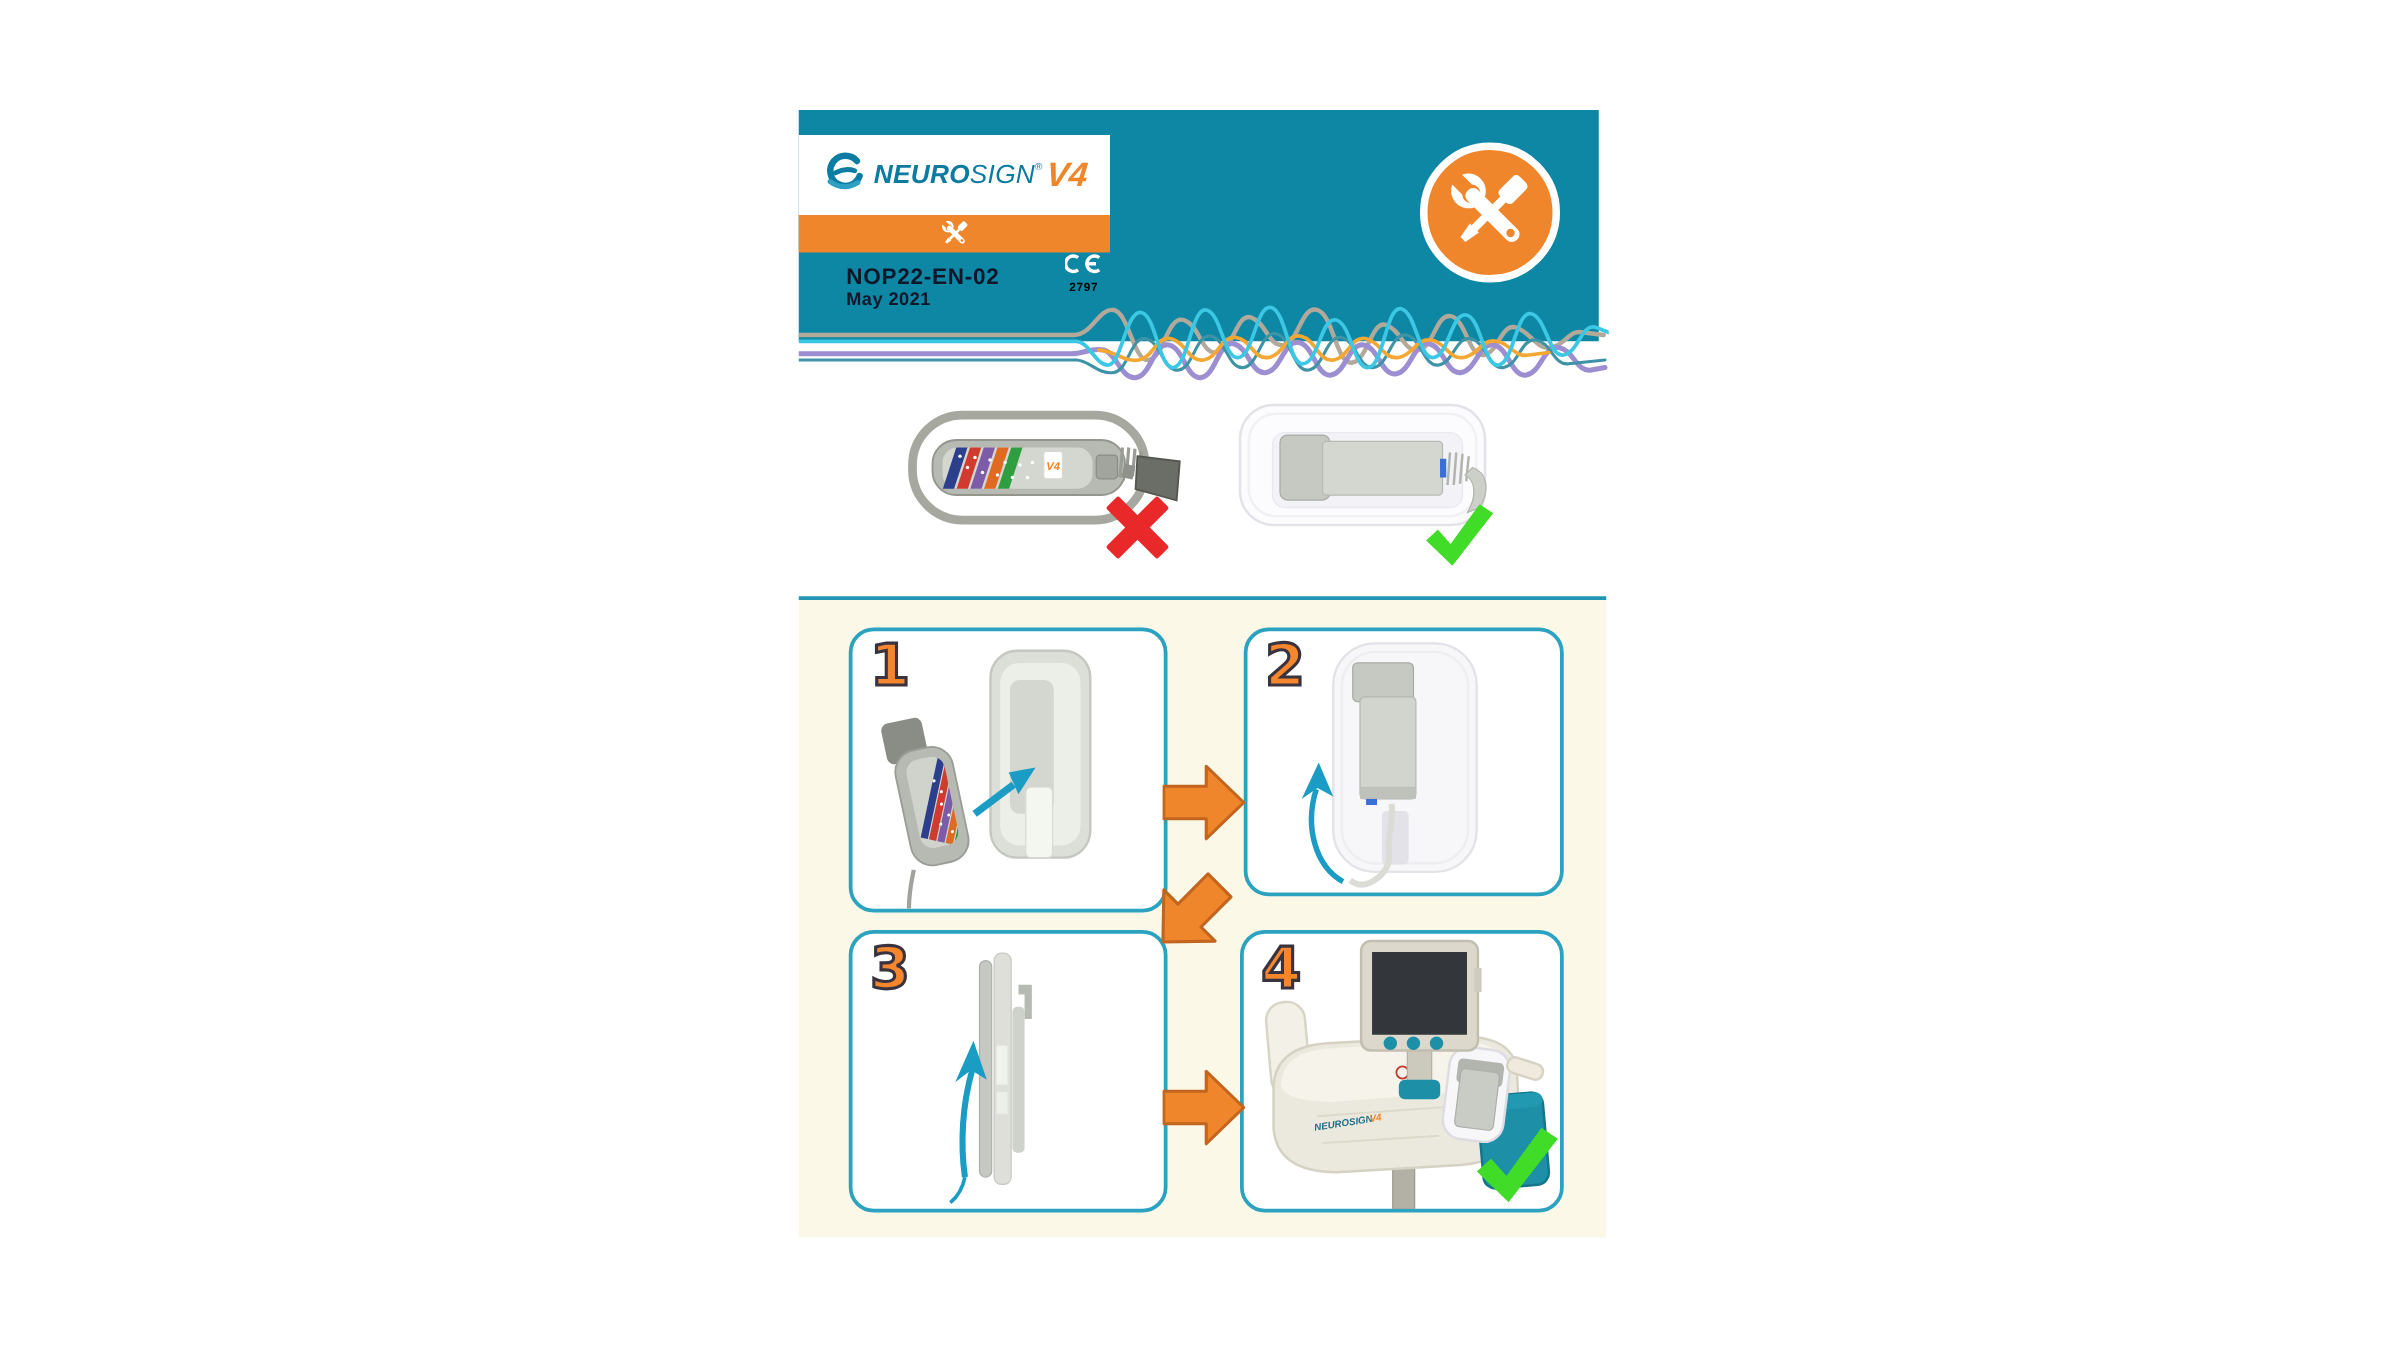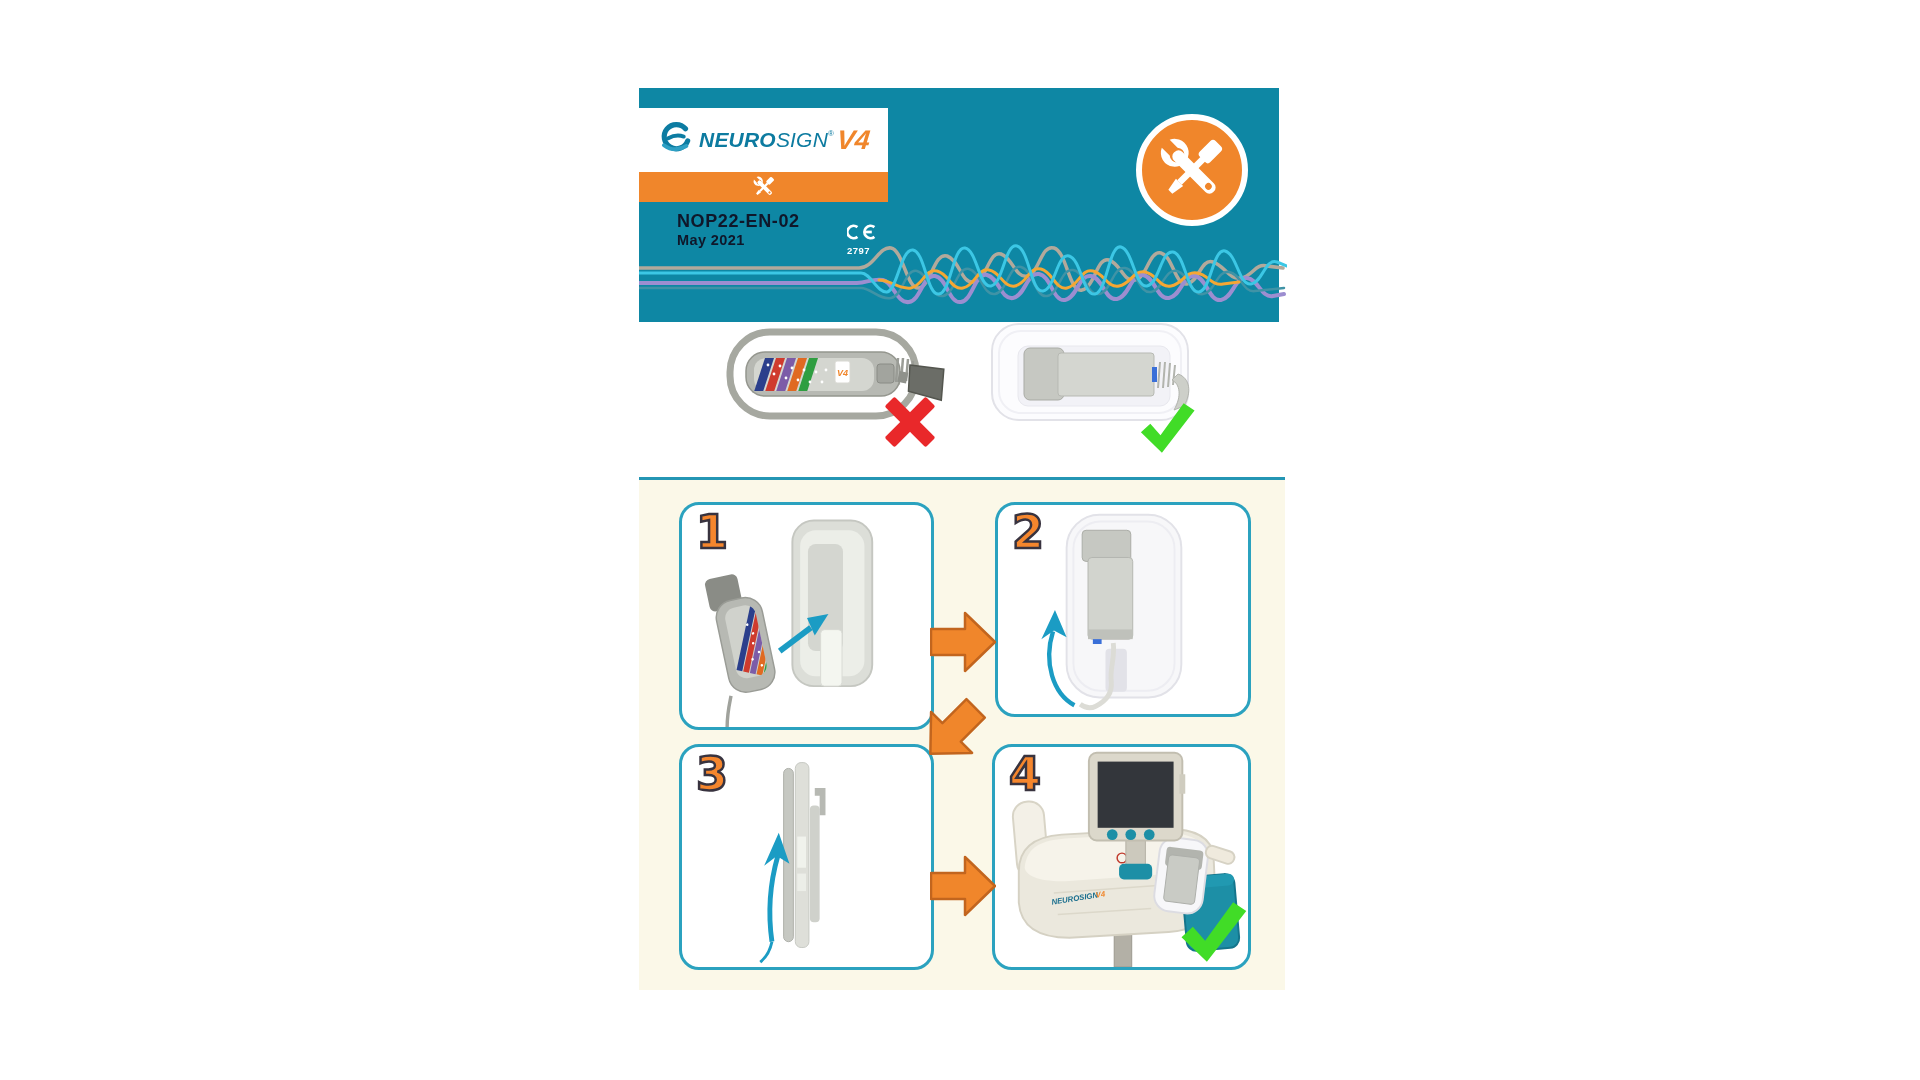--- a/index.html
+++ b/index.html
@@ -1,34 +1,34 @@
 <!DOCTYPE html>
 <html><head>
 <meta charset="utf-8">
 <style>
   html,body{margin:0;padding:0;background:#ffffff;}
   .page{position:relative;width:1920px;height:1080px;background:#ffffff;overflow:hidden;
         font-family:"Liberation Sans","DejaVu Sans",sans-serif;}
   .abs{position:absolute;}
 
   
-  .banner{left:639px;top:88px;width:640px;height:234px;background:#0e87a4;}
+  .banner{left:639px;top:88px;width:640px;height:185px;background:#0e87a4;}
   .logo-box{left:0;top:20px;width:249px;height:64px;background:#ffffff;
             display:flex;align-items:center;justify-content:center;gap:4px;}
   .brand-row{display:flex;align-items:center;}
   .brand-neuro{font-style:italic;font-weight:bold;font-size:21px;color:#0d7ba0;letter-spacing:.2px;}
   .brand-sign{font-style:italic;font-weight:normal;font-size:21px;color:#0d7ba0;letter-spacing:.2px;}
   .brand-reg{font-size:8px;color:#0d7ba0;vertical-align:super;position:relative;top:-7px;}
   .brand-model{font-style:italic;font-weight:bold;font-size:27px;color:#f0862b;margin-left:3px;transform:skewX(-6deg);}
   .orange-bar{left:0;top:84px;width:249px;height:30px;background:#f0862b;
               display:flex;align-items:center;justify-content:center;}
   .doc-block{left:38px;top:124px;color:#0f172a;}
   .doc-number{font-size:18px;font-weight:bold;letter-spacing:.6px;line-height:1.1;}
   .doc-date{font-size:14.5px;font-weight:600;letter-spacing:.4px;line-height:1.2;}
-  .ce-block{left:208px;top:136px;width:40px;color:#ffffff;}
+  .ce-block{left:208px;top:115px;width:40px;color:#000000;text-align:center;}
   .ce-number{font-size:9.5px;font-weight:600;letter-spacing:.5px;margin-top:1px;}
   .tools-circle{left:497px;top:26px;width:112px;height:112px;border-radius:50%;
                 background:#f0862b;border:6px solid #ffffff;box-sizing:border-box;
                 display:flex;align-items:center;justify-content:center;}
 
   
   .divider{left:639px;top:477px;width:646px;height:3px;background:#2496b4;}
 
   
   .cream{left:639px;top:480px;width:646px;height:510px;background:#fbf8e8;}

